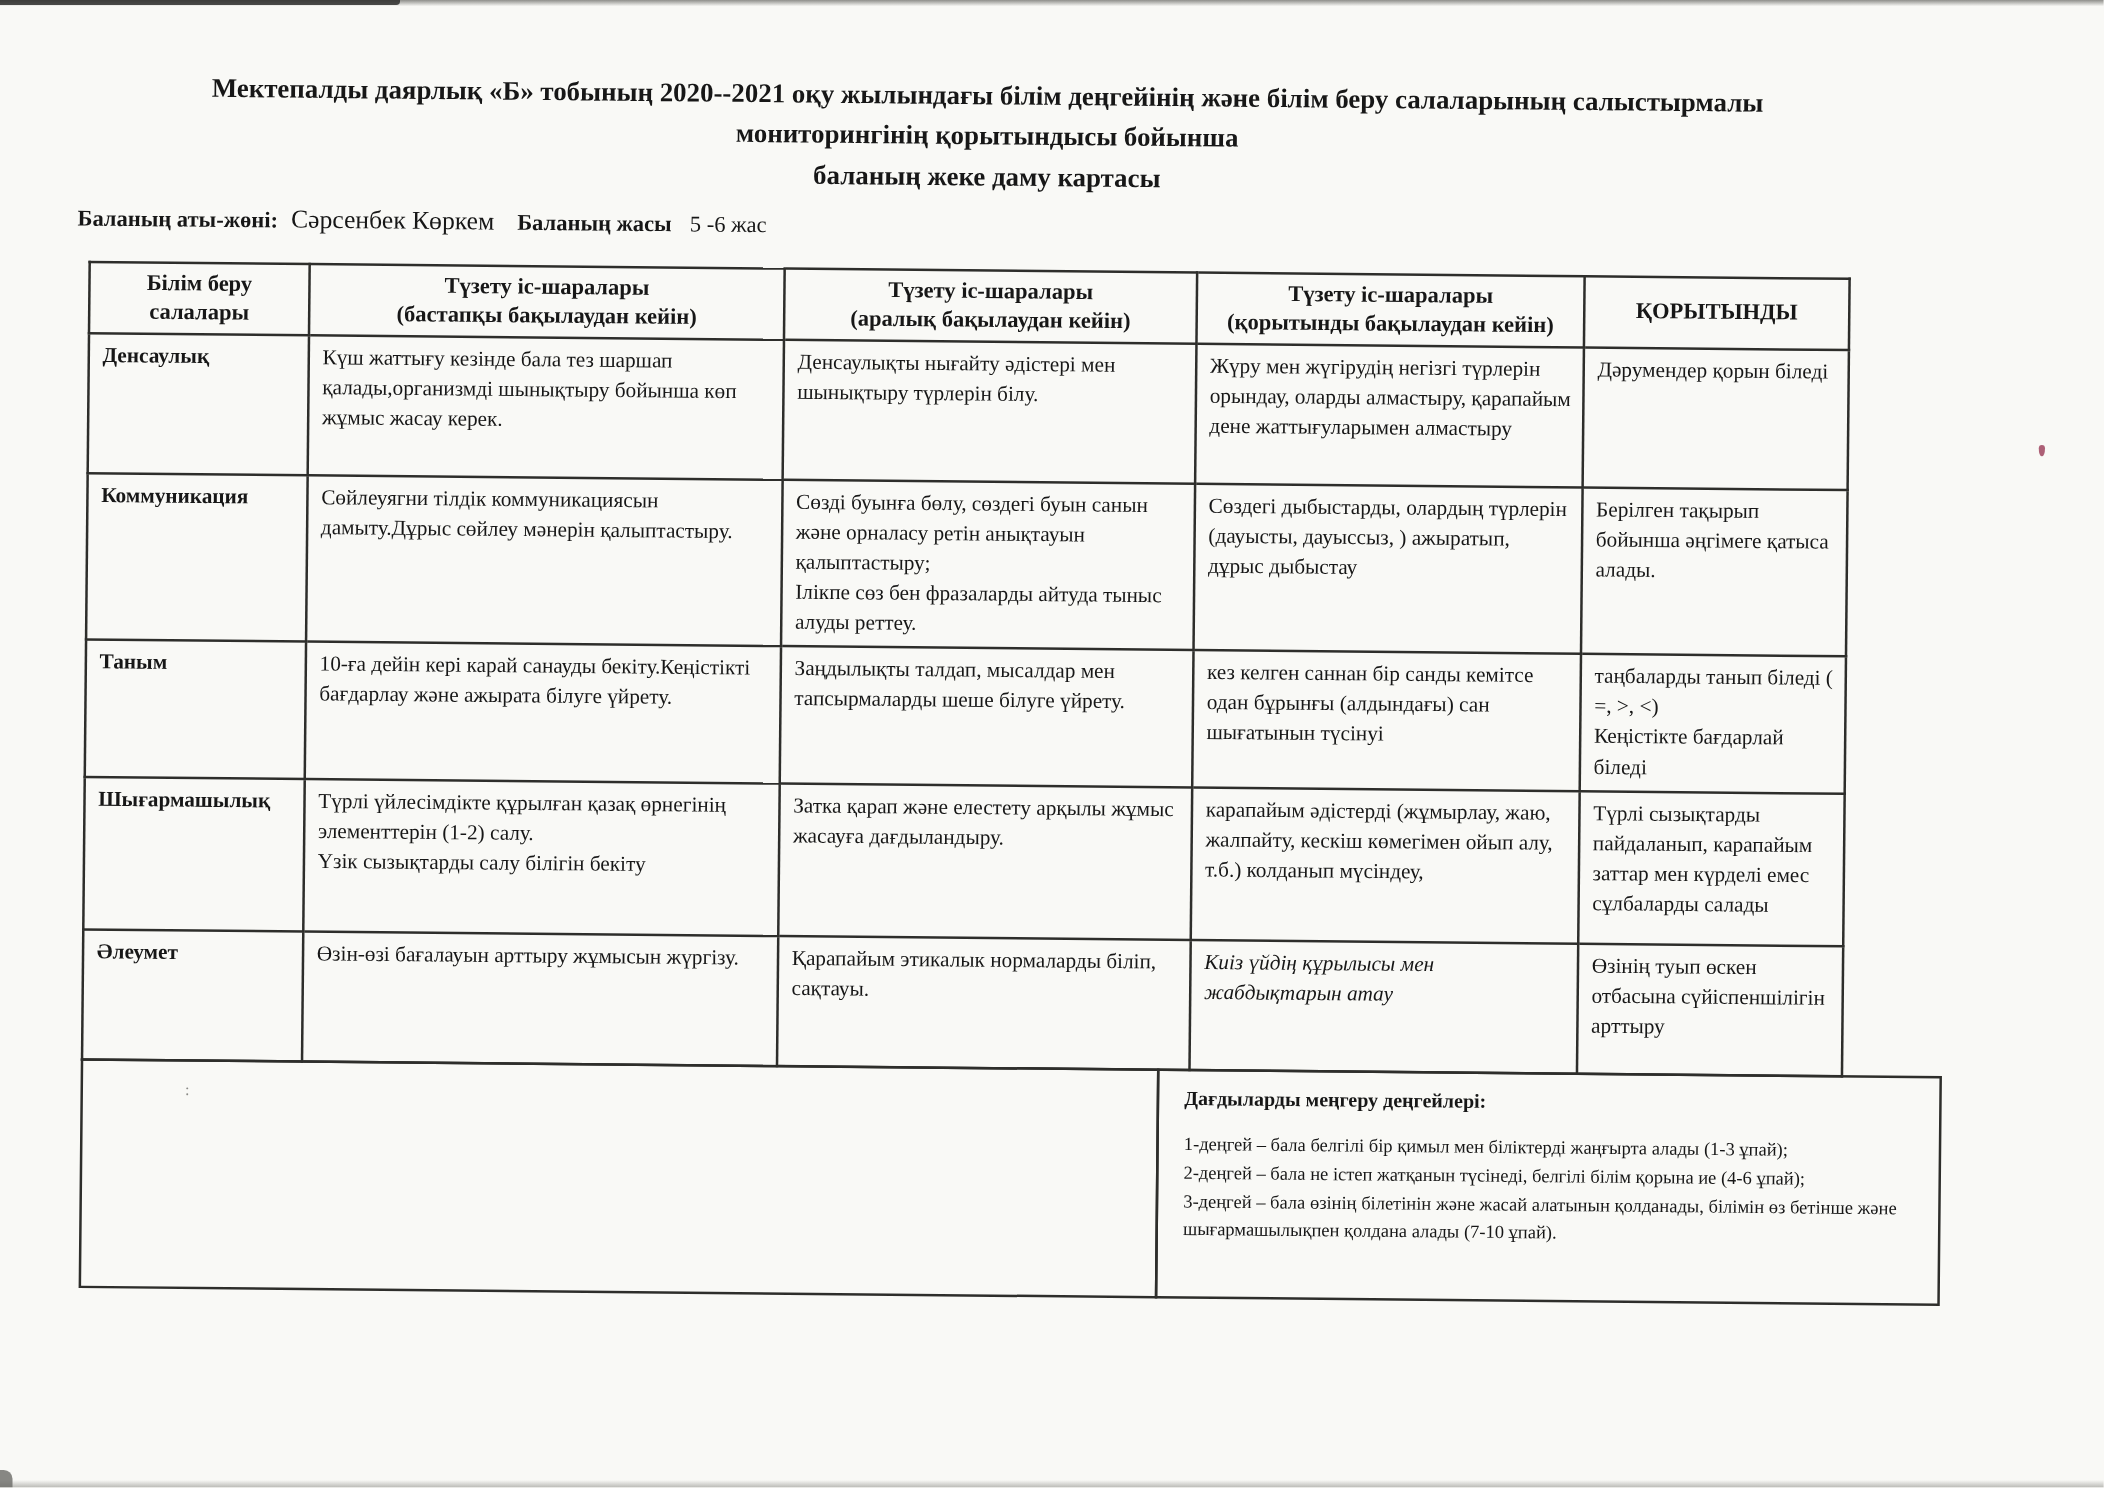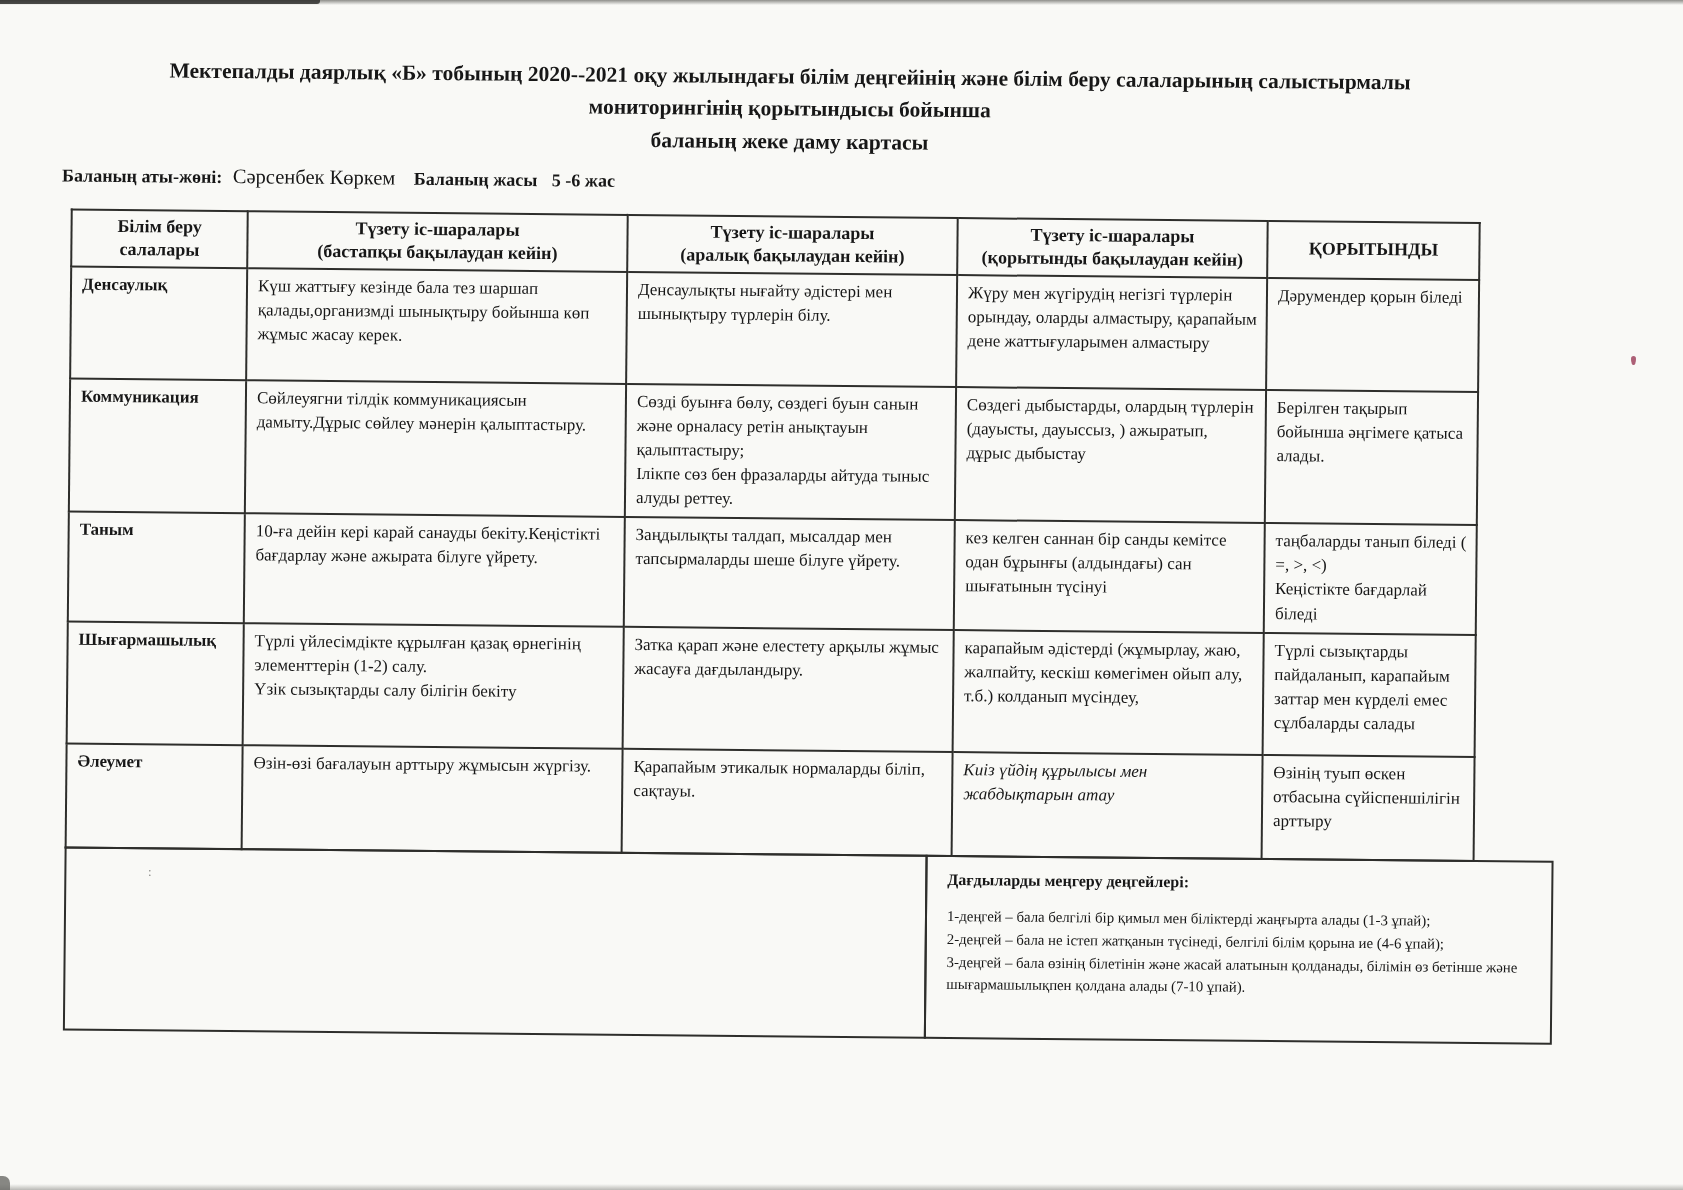--- a/index.html
+++ b/index.html
@@ -64,21 +64,21 @@
     margin: 13px 0 0 63px;
     font-size: 18px;
   }
   .child-line .lbl { font-weight: bold; }
   .child-line .name-val {
     font-weight: normal;
     font-size: 20.5px;
     margin-left: 6px;
   }
   .child-line .age-lbl { font-weight: bold; margin-left: 14px; }
-  .child-line .age-val { font-weight: bold; margin-left: 10px; text-align: center; }
+  .child-line .age-val { font-weight: normal; margin-left: 10px; text-align: center; }
 
   table.grid {
     margin: 22px 0 0 72px;
     width: 1408px;
     border-collapse: collapse;
     table-layout: fixed;
   }
   table.grid th, table.grid td {
     border: 2px solid #2e2e2b;
     padding: 5px 9px 6px 10px;

